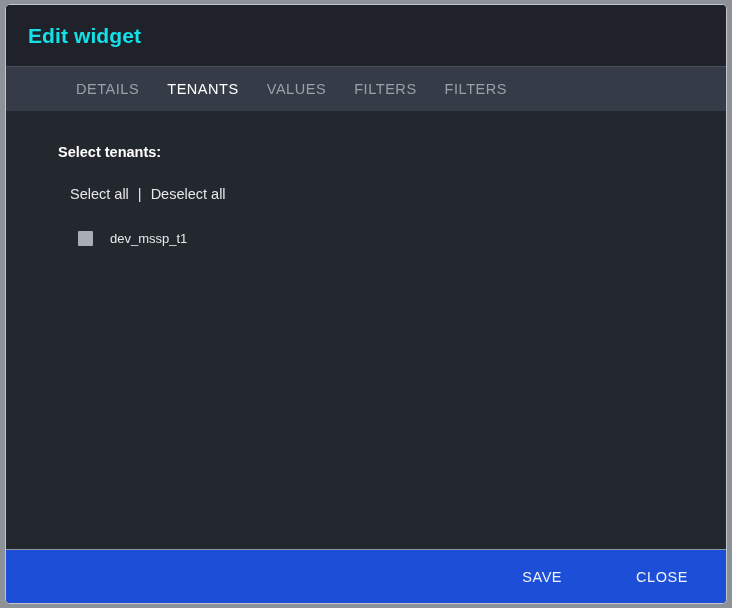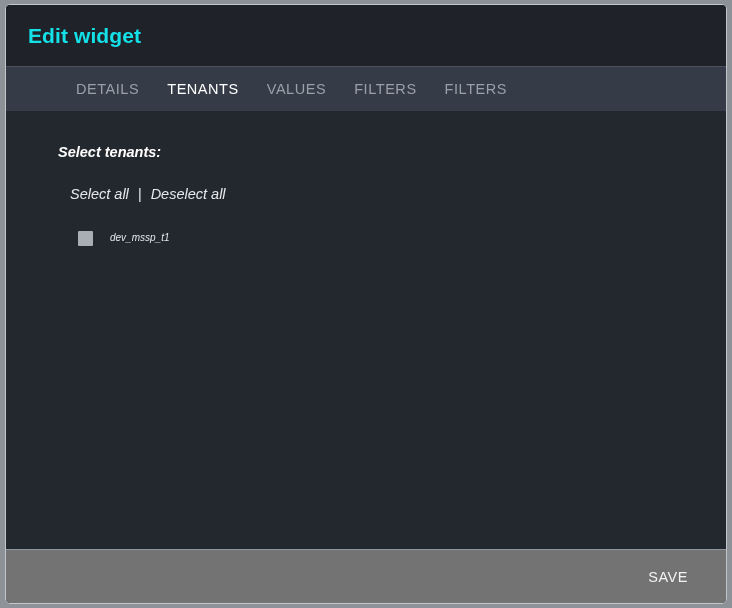--- a/index.html
+++ b/index.html
@@ -72,21 +72,20 @@
     font-weight: normal;
   }
 
   
   .dialog-body {
     flex: 1 1 auto;
     background: #23272e;
     padding: 34px 0 0 52px;
     box-sizing: border-box;
     position: relative;
-    font-style: italic;
   }
   .section-label {
     color: #ffffff;
     font-size: 14.5px;
     font-weight: bold;
     margin: 0 0 27px 0;
     line-height: 1;
   }
   .select-links {
     display: flex;
@@ -115,31 +114,31 @@
     width: 15px;
     height: 15px;
     background: #a9aeb4;
     border: none;
     border-radius: 1px;
     cursor: pointer;
     flex: 0 0 15px;
   }
   .tenant-label {
     color: #e6e8ea;
-    font-size: 10px;
+    font-size: 13px;
     margin-left: 17px;
     line-height: 1;
     white-space: nowrap;
   }
 
   
   .dialog-footer {
     height: 54px;
     flex: 0 0 54px;
-    background: #737373;
+    background: #1d4ed8;
     border-top: 1px solid #8f959d;
     display: flex;
     align-items: center;
     justify-content: flex-end;
     padding-right: 24px;
     box-sizing: border-box;
     gap: 36px;
   }
   .footer-button {
     color: #f0f2f4;
@@ -183,15 +182,16 @@
 
     <div class="tenant-row">
       <div class="tenant-checkbox"></div>
       <div class="tenant-label">dev_mssp_t1</div>
     </div>
 
   </div>
 
   <div class="dialog-footer">
     <button class="footer-button">SAVE</button>
+    <button class="footer-button">CLOSE</button>
   </div>
 
 </div>
 
 </body></html>

